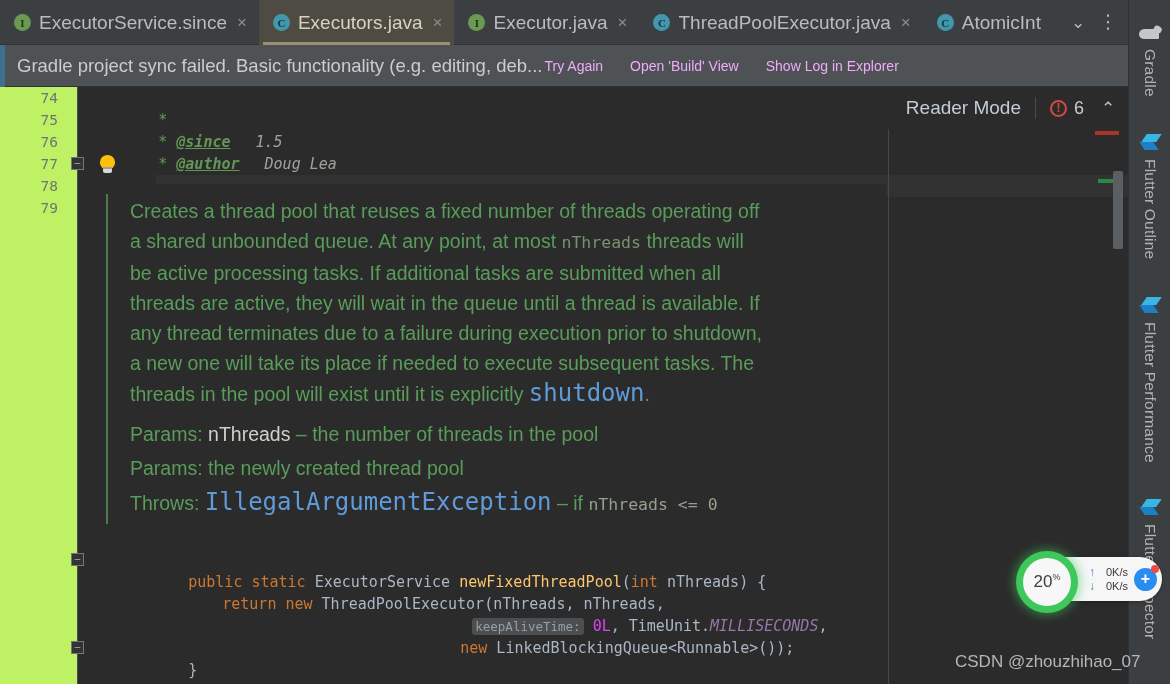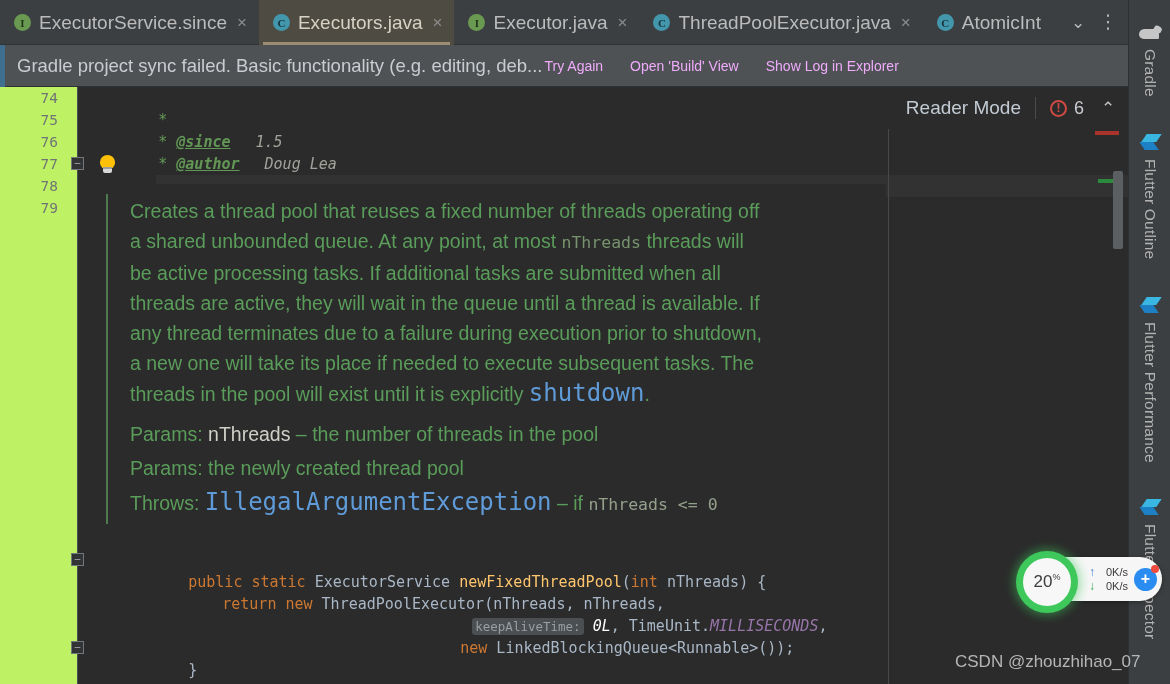--- a/index.html
+++ b/index.html
@@ -101,21 +101,21 @@
     font-family: "DejaVu Sans Mono", monospace; font-size: 15px;
   }
   .cl { position: absolute; left: 0; height: 22px; line-height: 22px; white-space: pre; }
   .cl-x { padding-left: 8px; }
   .kw   { color: #cc7832; }
   .com  { color: #629755; font-style: italic; }
   .comtag { color: #629755; font-style: italic; text-decoration: underline; font-weight: bold; }
   .comv { color: #a2a29c; font-style: italic; padding-left: 16px; }
   .ident{ color: #a9b7c6; }
   .type { color: #a9b7c6; }
-  .num  { color: #ffffff; font-style: italic; }
+  .num  { color: #d946ef; }
   .stat { color: #9876aa; font-style: italic; }
   .sel  { background: #214283; color: #a9b7c6; }
   .curline { position: absolute; left: 78px; right: 0; height: 22px; background: #323232; }
 
   .bulb {
     position: absolute; width: 19px; height: 19px;
   }
   .bulb .glass {
     position: absolute; left: 2px; top: 0; width: 15px; height: 14px;
     border-radius: 50% 50% 42% 42%; background: #ffc107;

